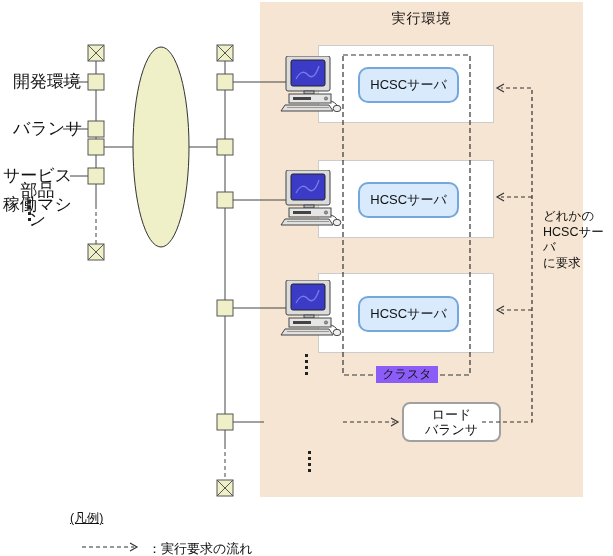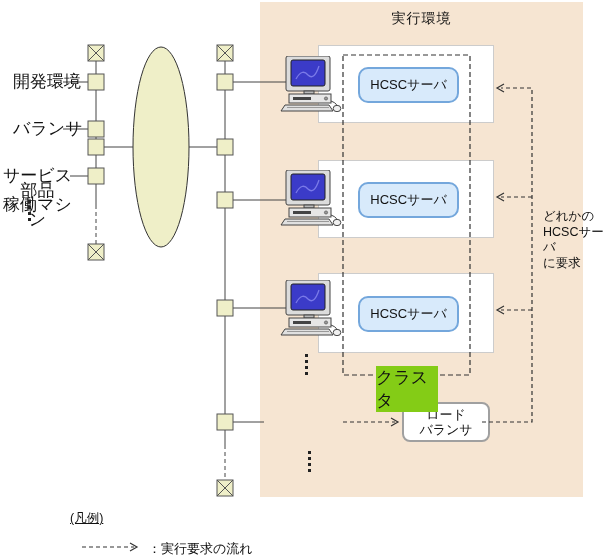--- a/index.html
+++ b/index.html
@@ -18,27 +18,27 @@
               background:#D8EAFB; border:2px solid #74A7DC; border-radius:10px;
               display:flex; align-items:center; justify-content:center;
               font-size:13px; color:#111; }
 
   .overlay { position:absolute; left:0; top:0; z-index:3; pointer-events:none; }
 
   .computer { position:absolute; width:64px; height:56px; z-index:4; }
 
   .label { position:absolute; font-size:17px; line-height:14.5px; color:#111; z-index:4; }
   .multiline { white-space:pre-line; }
-  .cluster-label { position:absolute; left:376px; top:366px; width:62px; 
-                   background:#84cc16; font-size:17px; z-index:4; }
+  .cluster-label { position:absolute; left:376px; top:366px; width:62px; text-align:center;
+                   background:#8b5cf6; font-size:12px; z-index:4; }
   .request-note { position:absolute; left:543px; top:209px; font-size:12.5px;
                   line-height:15.5px; z-index:4; }
   .requester { position:absolute; left:262px; top:405px; width:80px; text-align:center; z-index:4; }
 
-  .lb-box { position:absolute; left:402px; top:402px; width:88px; height:40px;
+  .lb-box { position:absolute; left:402px; top:402px; width:99px; height:40px;
             background:#fff; border:2px solid #A0A0A0; border-radius:8px; z-index:2;
             display:flex; align-items:center; justify-content:center; text-align:center;
             font-size:13px; line-height:15px; }
 
   .vdots { position:absolute; display:flex; flex-direction:column; gap:3px; z-index:4; }
   .vdots i { display:block; width:3px; height:3px; background:#222; }
 
   .legend-title { position:absolute; left:70px; top:510px; font-size:12.5px; z-index:4;text-decoration:underline; }
   .legend-row { position:absolute; left:148px; top:540px; font-size:13px; z-index:4; }
 </style>

